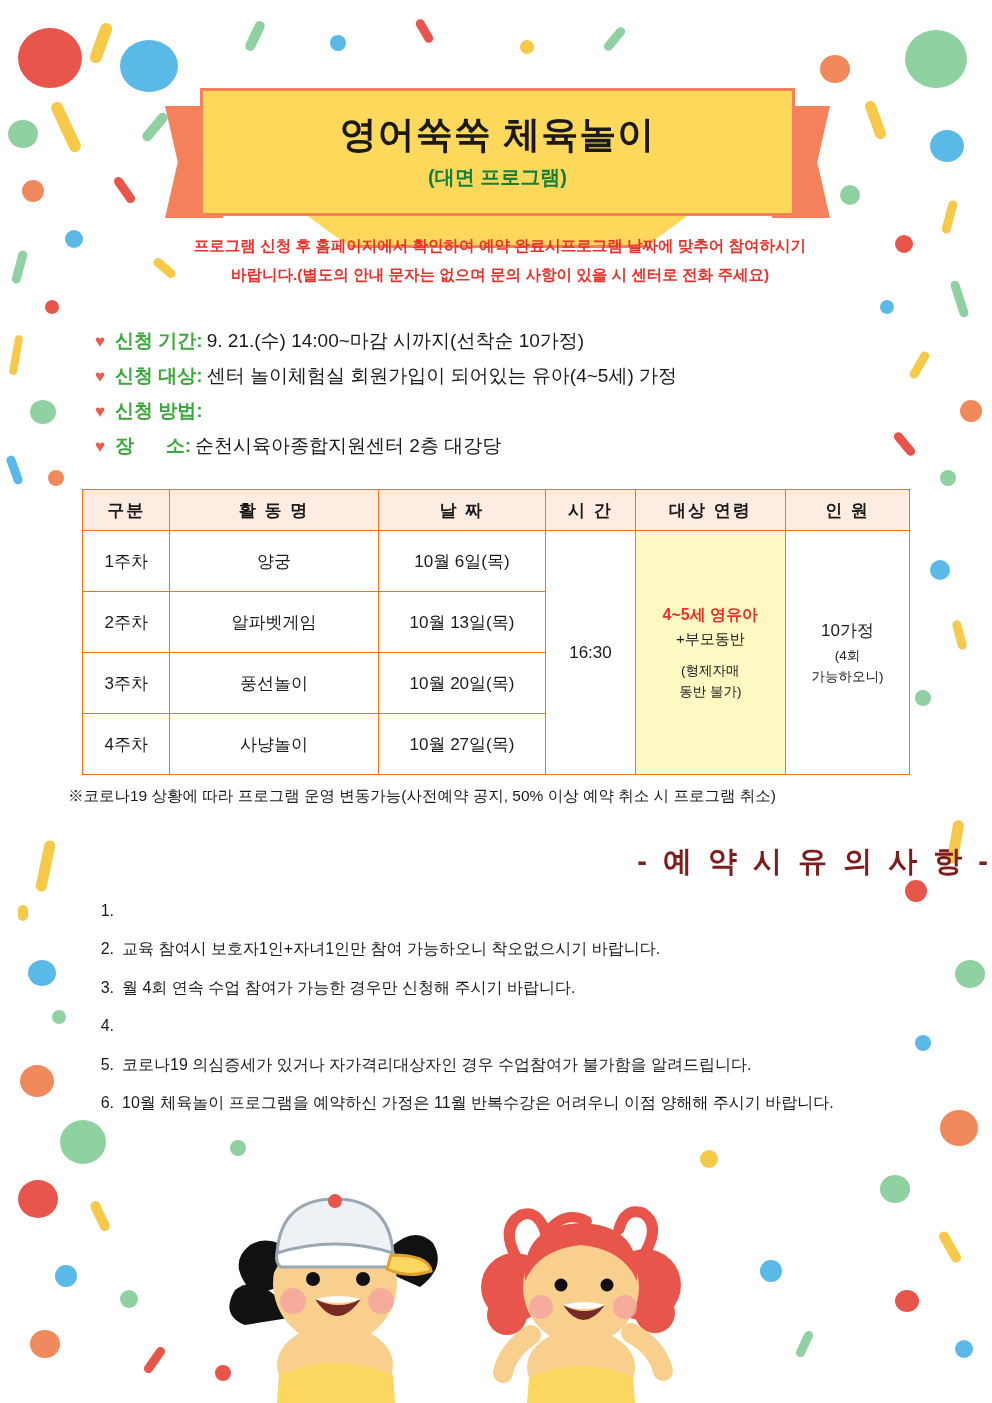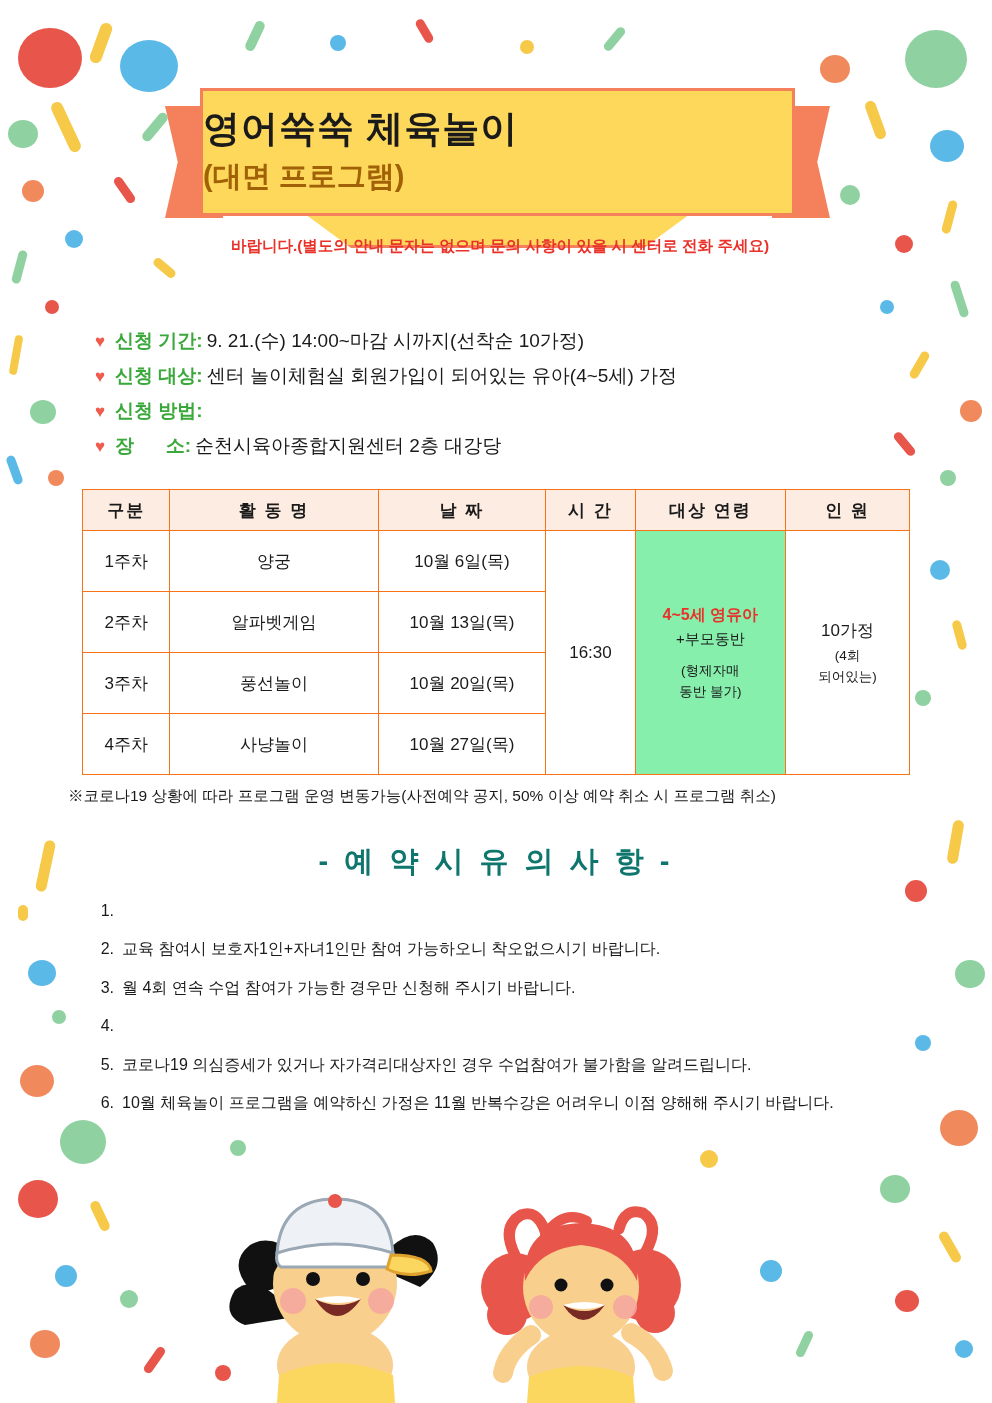--- a/index.html
+++ b/index.html
@@ -50,33 +50,34 @@
     position: absolute;
     left: 35px;
     top: 0;
     width: 595px;
     height: 128px;
     background: #fdd85b;
     border: 3px solid #f4815c;
     box-sizing: border-box;
     display: flex;
     flex-direction: column;
+    align-items: center;
     justify-content: center;
   }
   .banner-title {
     font-size: 37px;
     font-weight: bold;
     color: #1a1a1a;
     letter-spacing: 1px;
     line-height: 1.2;
   }
   .banner-sub {
-    font-size: 29px;
-    font-weight: bold;
-    color: #a16207;
+    font-size: 20px;
+    font-weight: bold;
+    color: #15803d;
     margin-top: 6px;
   }
   .banner-bottom {
     position: absolute;
     left: 140px;
     top: 126px;
     width: 385px;
     height: 34px;
     background: #fdd85b;
     border: 3px solid #f4815c;
@@ -156,21 +157,21 @@
   }
   .col-gubun   { width: 86px; }
   .col-act     { width: 205px; }
   .col-date    { width: 165px; }
   .col-time    { width: 88px; }
   .col-age     { width: 148px; }
   .col-count   { width: 122px; }
 
   .cell-time { font-size: 18px; }
   .cell-age {
-    background: #86efac;
+    background: #fef9c3;
     line-height: 1.55;
     padding: 4px 2px;
   }
   .cell-age .age-main {
     color: #e8322a;
     font-size: 16px;
     font-weight: bold;
   }
   .cell-age .age-sub {
     color: #1a1a1a;
@@ -191,24 +192,24 @@
     font-size: 15.5px;
     color: #1a1a1a;
   }
 
   
   .caution-title {
     position: absolute;
     left: 0;
     right: 0;
     top: 842px;
-    text-align: center;
+    text-align: right;
     font-size: 29px;
     font-weight: bold;
-    color: #0f766e;
+    color: #7f1d1d;
     letter-spacing: 4px;
   }
   .caution-list {
     position: absolute;
     left: 88px;
     top: 900px;
     width: 860px;
   }
   .caution-item {
     display: flex;
@@ -313,20 +314,21 @@
   <div class="ribbon-tail left"></div>
   <div class="ribbon-tail right"></div>
   <div class="banner-bottom"></div>
   <div class="banner">
     <div class="banner-title">영어쑥쑥 체육놀이</div>
     <div class="banner-sub">(대면 프로그램)</div>
   </div>
 </div>
 
 <div class="notice">
+  <div>프로그램 신청 후 홈페이지에서 확인하여 예약 완료시프로그램 날짜에 맞추어 참여하시기</div>
   <div>바랍니다.(별도의 안내 문자는 없으며 문의 사항이 있을 시 센터로 전화 주세요)</div>
 </div>
 
 <div class="info-list">
   <div class="info-row">
     <span class="heart">♥</span>
     <span class="info-label">신청 기간:</span>
     <span class="info-value">9. 21.(수) 14:00~마감 시까지(선착순 10가정)</span>
   </div>
   <div class="info-row">
@@ -374,21 +376,21 @@
         <td class="cell-age" rowspan="4">
           <div class="age-main">4~5세 영유아</div>
           <div class="age-sub">+부모동반</div>
           <div class="age-note" style="height:10px;"></div>
           <div class="age-note">(형제자매</div>
           <div class="age-note">동반 불가)</div>
         </td>
         <td class="cell-count" rowspan="4">
           <div class="cnt-main">10가정</div>
           <div class="cnt-sub">(4회</div>
-          <div class="cnt-sub">되어있는)</div>
+          <div class="cnt-sub">가능하오니)</div>
         </td>
       </tr>
       <tr>
         <td>2주차</td>
         <td>알파벳게임</td>
         <td>10월 13일(목)</td>
       </tr>
       <tr>
         <td>3주차</td>
         <td>풍선놀이</td>

